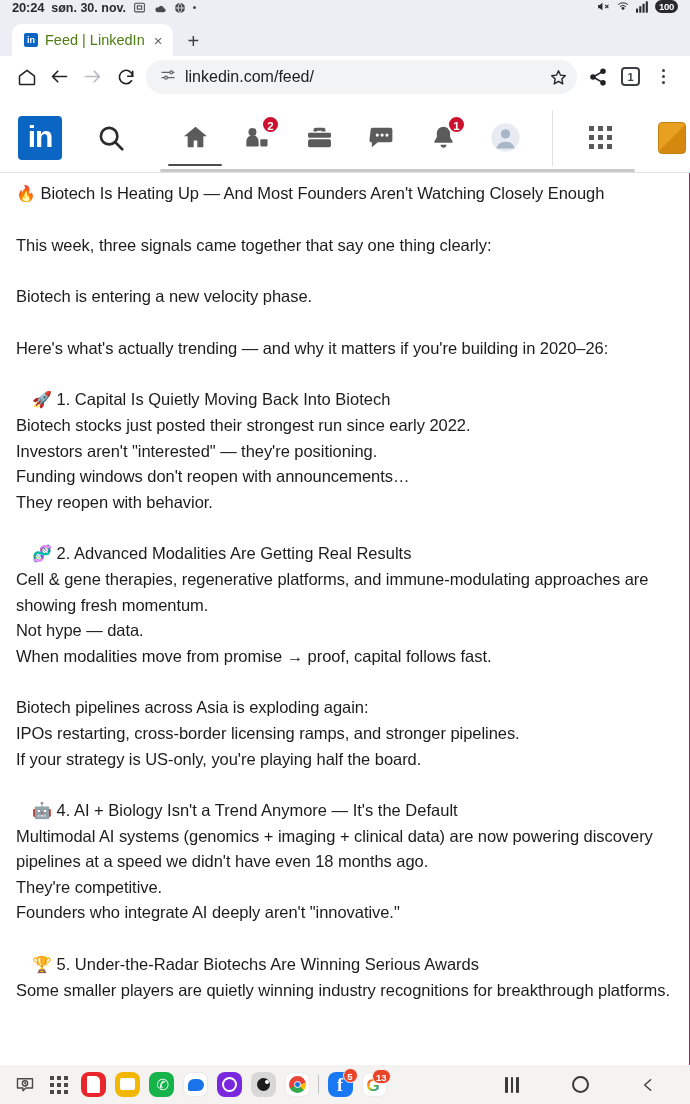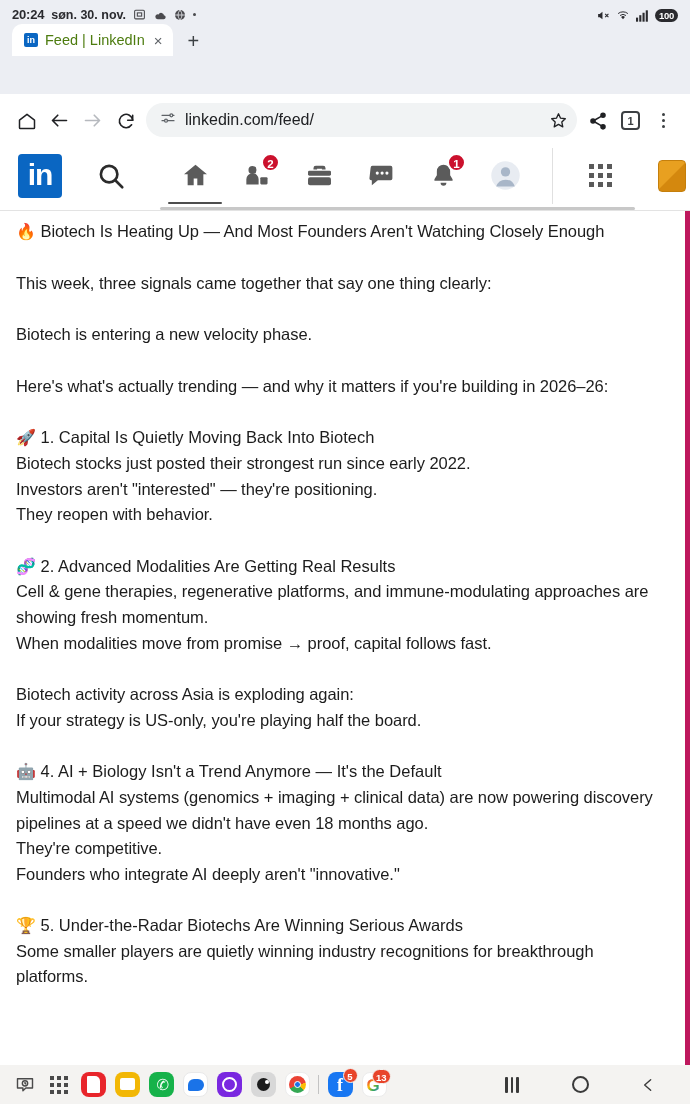--- a/index.html
+++ b/index.html
@@ -8,21 +8,21 @@
     font-family:"Liberation Sans", sans-serif;
     background:#ffffff;
     -webkit-font-smoothing:antialiased;
     overflow:hidden;
   }
   .phone { width:690px; height:1104px; position:relative; display:flex; flex-direction:column; background:#eceef3; }
 
   
   .statusbar {
     height:22px; flex:0 0 22px; background:#eceef3;
-    display:flex; align-items:flex-end; padding:0 12px;
+    display:flex; align-items:flex-start; padding:0 12px;
     font-size:13px; color:#2a2a2e; font-weight:bold;
   }
   .sb-left { display:flex; align-items:center; gap:7px; }
   .sb-time { font-size:13px; letter-spacing:-0.2px; }
   .sb-date { font-size:12.5px; }
   .sb-right { margin-left:auto; display:flex; align-items:center; gap:6px; }
   .sb-ic { display:inline-flex; align-items:center; }
   .battery {
     background:#2a2a2e; color:#fff; border-radius:9px;
     font-size:9.5px; font-weight:bold; padding:1.5px 4px 1.5px 4px;
@@ -49,21 +49,21 @@
   .tab-title {
     font-size:14.5px; color:#4d7c0f; white-space:nowrap;
     overflow:hidden; text-overflow:ellipsis;
   }
   .tab-close { font-size:15px; color:#5f6368; line-height:1; padding:0 2px; }
   .tab-new { font-size:20px; color:#3c4043; padding:0 14px; line-height:1; margin-bottom:5px; }
 
   
   .toolbar {
     height:47px; flex:0 0 47px; background:#fff;
-    display:flex; align-items:flex-end; gap:0; padding:4px 10px;margin-top:38px;
+    display:flex; align-items:flex-start; gap:0; padding:4px 10px;
   }
   .tb-btn {
     width:33px; height:33px; display:flex; align-items:center;
     justify-content:center; flex:0 0 33px;
   }
   .omnibox {
     flex:1 1 auto; height:34px; background:#f1f3f4; border-radius:17px;
     display:flex; align-items:center; gap:9px; padding:0 6px 0 14px;
     margin:0 4px; min-width:0;
   }
@@ -120,32 +120,32 @@
     border:1px solid #c57f0c;
   }
   .navscroll {
     position:absolute; left:160px; right:55px; bottom:0px; height:3px;
     background:#c8c8c8; border-radius:2px;
   }
 
   
   .content {
     flex:1 1 auto; background:#fff; overflow:hidden;
-    border-right:5px solid #be185d; position:relative;
+    border-right:1px solid #be185d; position:relative;
     padding:0 16px;
   }
   .post { padding-top:8px; }
   .p-line {
     font-size:16.5px; line-height:25.6px; color:#1c1c1c;
     letter-spacing:-0.05px;
   }
   .p-gap { height:26px; }
   .p-small-gap { height:26px; }
   .emj { font-size:16px; }
-  .heading { font-size:16.5px; line-height:25.6px; color:#1c1c1c; }
+  .heading { font-size:16.5px; line-height:25.6px; color:#1c1c1c;margin-left:16px; }
 
   
   .dock {
     flex:0 0 39px; height:39px; background:#f4f3f1;
     display:flex; align-items:center; padding:0 8px; gap:0;
   }
   .dk { width:34px; display:flex; align-items:center; justify-content:center; position:relative; }
   .app { width:25px; height:25px; border-radius:8px; display:block; position:relative; }
   .app-badge {
     position:absolute; top:-4px; right:-5px; min-width:15px; height:15px;
@@ -364,41 +364,44 @@
       <div class="p-line">
         <span class="emj">🔥</span>
         <span>Biotech Is Heating Up — And Most Founders Aren't Watching Closely Enough</span>
       </div>
 
       <div class="p-gap"></div>
       <div class="p-line">This week, three signals came together that say one thing clearly:</div>
       <div class="p-gap"></div>
       <div class="p-line">Biotech is entering a new velocity phase.</div>
       <div class="p-gap"></div>
-      <div class="p-line">Here's what's actually trending — and why it matters if you're building in 2026–26:</div>
+      <div class="p-line">Here's what's actually trending — and why it matters if you're building in 2020–26:</div>
       <div class="p-gap"></div>
 
       <div class="heading">
         <span class="emj">🚀</span>
         <span>1. Capital Is Quietly Moving Back Into Biotech</span>
       </div>
       <div class="p-line">Biotech stocks just posted their strongest run since early 2022.</div>
       <div class="p-line"> Investors aren't "interested" — they're positioning.</div>
+      <div class="p-line"> Funding windows don't reopen with announcements…</div>
       <div class="p-line"> They reopen with behavior.</div>
       <div class="p-small-gap"></div>
 
       <div class="heading">
         <span class="emj">🧬</span>
         <span>2. Advanced Modalities Are Getting Real Results</span>
       </div>
       <div class="p-line">Cell &amp; gene therapies, regenerative platforms, and immune-modulating approaches are showing fresh momentum.</div>
+      <div class="p-line"> Not hype — data.</div>
       <div class="p-line"> When modalities move from promise → proof, capital follows fast.</div>
       <div class="p-small-gap"></div>
 
-      <div class="p-line">Biotech activity across Asia is exploding again:</div>
+      <div class="p-line">Biotech pipelines across Asia is exploding again:</div>
+      <div class="p-line"> IPOs restarting, cross-border licensing ramps, and stronger pipelines.</div>
       <div class="p-line"> If your strategy is US-only, you're playing half the board.</div>
       <div class="p-small-gap"></div>
 
       <div class="heading">
         <span class="emj">🤖</span>
         <span>4. AI + Biology Isn't a Trend Anymore — It's the Default</span>
       </div>
       <div class="p-line">Multimodal AI systems (genomics + imaging + clinical data) are now powering discovery pipelines at a speed we didn't have even 18 months ago.</div>
       <div class="p-line"> They're competitive.</div>
       <div class="p-line"> Founders who integrate AI deeply aren't "innovative."</div>

